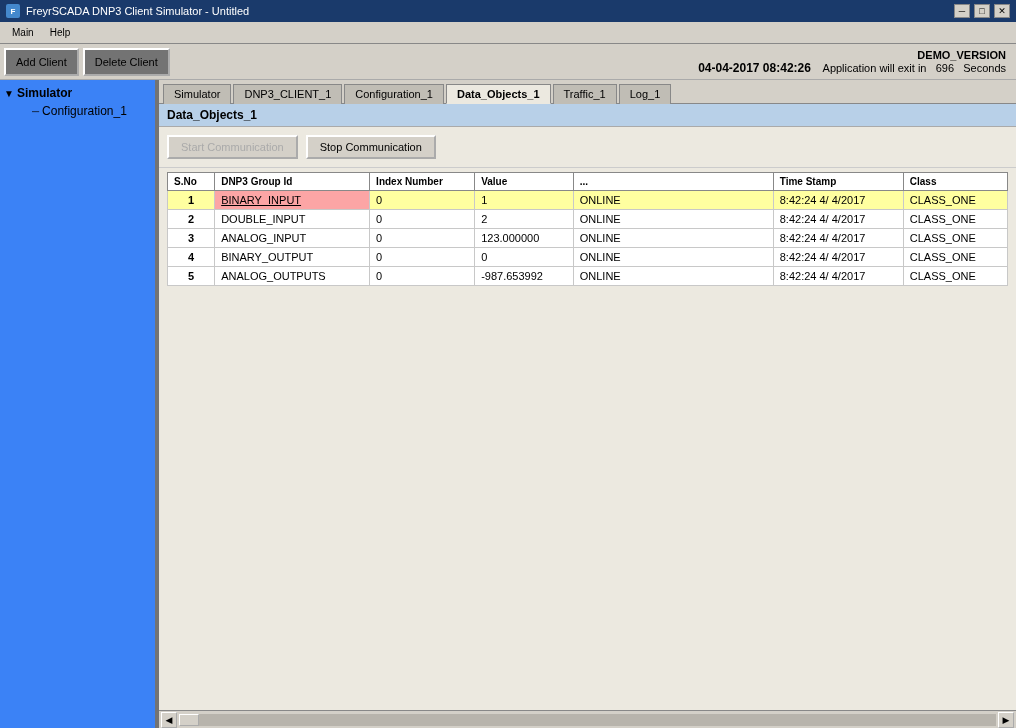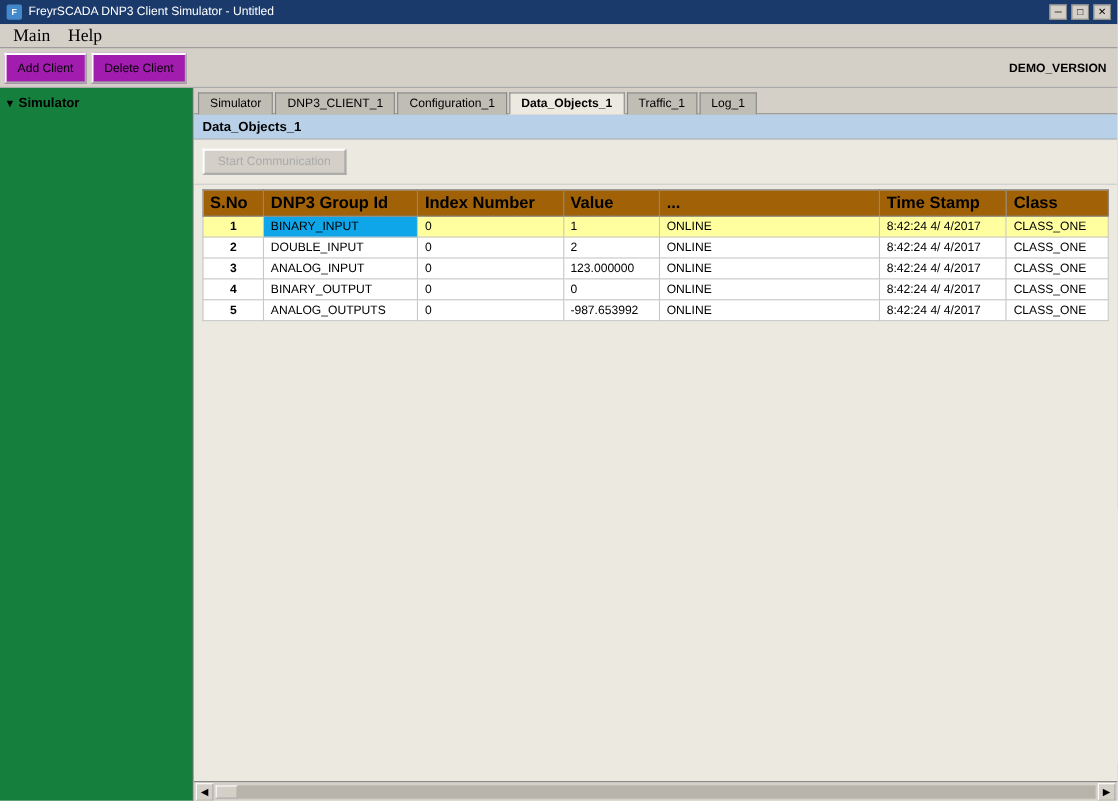--- a/index.html
+++ b/index.html
@@ -7,36 +7,36 @@
 
     
     #titlebar { background: #1a3a6b; color: white; height: 22px; display: flex; align-items: center; justify-content: space-between; padding: 0 6px; }
     #titlebar-left { display: flex; align-items: center; gap: 6px; }
     #titlebar-title { font-size: 11px; }
     #titlebar-controls { display: flex; gap: 4px; }
     .win-btn { width: 16px; height: 14px; background: #d4d0c8; border: 1px solid #888; font-size: 9px; display: flex; align-items: center; justify-content: center; cursor: pointer; color: black; }
 
     
     #menubar { background: #d4d0c8; height: 22px; display: flex; align-items: center; padding: 0 4px; border-bottom: 1px solid #888; }
-    .menu-item { padding: 2px 8px; font-size: 16px; cursor: pointer; font-family: Liberation Serif, serif; }
+    .menu-item { padding: 2px 8px; font-size: 10px; cursor: pointer; }
 
     
     #toolbar { background: #d4d0c8; height: 36px; display: flex; align-items: center; padding: 2px 4px; gap: 4px; border-bottom: 1px solid #aaa; justify-content: space-between; }
     #toolbar-left { display: flex; gap: 4px; align-items: center; }
-    .tool-btn { background: #a21caf; border: 2px outset #fff; padding: 3px 10px; font-size: 11px; cursor: pointer; height: 28px; }
+    .tool-btn { background: #737373; border: 2px outset #fff; padding: 3px 10px; font-size: 11px; cursor: pointer; height: 28px; }
     #toolbar-right { font-size: 11px; color: #000; text-align: right; padding-right: 6px; margin-left: 45px; }
     #demo-version { font-size: 11px; font-weight: bold; }
     #datetime { font-size: 12px; font-weight: bold; }
     #exit-info { font-size: 11px; }
 
     
     #main { display: flex; height: calc(728px - 22px - 22px - 36px); }
 
     
-    #sidebar { width: 176px; background: #15803d; border-right: 1px solid #737373; padding: 4px; overflow-y: auto; flex-shrink: 0; }
+    #sidebar { width: 159px; background: #3b82f6; border-right: 4px solid #737373; padding: 4px; overflow-y: auto; flex-shrink: 0; }
     .tree-root { font-weight: bold; font-size: 12px; cursor: pointer; padding: 2px 0; }
     .tree-node { padding: 2px 0 2px 14px; font-size: 12px; cursor: pointer; }
     .tree-subnode { padding: 2px 0 2px 28px; font-size: 12px; cursor: pointer; }
     .expand-icon { font-size: 10px; margin-right: 3px; }
 
     
     #content { flex: 1; background: #ece9e0; display: flex; flex-direction: column; overflow: hidden; }
 
     
     #tabs { display: flex; background: #d4d0c8; border-bottom: 1px solid #888; padding: 3px 4px 0 4px; gap: 2px; }
@@ -47,21 +47,21 @@
     #panel { flex: 1; padding: 0; display: flex; flex-direction: column; overflow: hidden; }
     #panel-header { background: #b8d0e8; padding: 4px 8px; font-size: 12px; font-weight: bold; border-bottom: 1px solid #aaa; }
     #panel-toolbar { display: flex; align-items: flex-end; gap: 8px; padding: 8px; border-bottom: 1px solid #ccc; background: #ece9e0; }
     .panel-btn { background: #d4d0c8; border: 2px outset #fff; padding: 4px 12px; font-size: 11px; cursor: pointer; min-width: 100px; }
     .panel-btn.disabled { color: #aaa; }
 
     
     #table-container { flex: 1; overflow: auto; padding: 0 8px 8px 8px; }
     table { width: 100%; border-collapse: collapse; font-size: 11px; margin-top: 4px; }
     thead tr { background: #d4d0c8; }
-    th { border: 1px solid #888; padding: 3px 6px; text-align: left; font-weight: bold; font-size: 15px; background: #a16207; }
+    th { border: 1px solid #888; padding: 3px 6px; text-align: left; font-weight: bold; font-size: 10px; background: #ffffff; }
     td { border: 1px solid #c8c8c8; padding: 3px 6px; }
     tr.row-highlight { background: #ffffa0; }
     tr:not(.row-highlight) td { background: white; }
     tr.row-highlight td { background: #ffffa0; }
 
     
     #hscroll { height: 18px; background: #d4d0c8; border-top: 1px solid #888; display: flex; align-items: center; padding: 0 2px; }
     .scroll-arrow { width: 16px; height: 16px; background: #d4d0c8; border: 1px outset #fff; display: flex; align-items: center; justify-content: center; font-size: 9px; cursor: pointer; }
     .scroll-track { flex: 1; height: 12px; background: #b8b4ac; margin: 0 2px; }
     .scroll-thumb { width: 20px; height: 12px; background: #d4d0c8; border: 1px outset #fff; }
@@ -91,65 +91,80 @@
 
 <div id="toolbar">
   <div id="toolbar-left">
     <button class="tool-btn">Add Client</button>
     <button class="tool-btn">Delete Client</button>
   </div>
   <div id="toolbar-right">
     <div>
       <span id="demo-version">DEMO_VERSION</span>
     </div>
+    <div>
+      <span id="datetime">04-04-2017 08:42:26</span>
+      &nbsp;&nbsp;
+      <span id="exit-info">
+        <span>Application will exit in</span>
+        &nbsp;
+        <span>696</span>
+        &nbsp;
+        <span>Seconds</span>
+      </span>
+    </div>
   </div>
 </div>
 
 <div id="main">
 
   <div id="sidebar">
     <div class="tree-root">
       <span class="expand-icon">▼</span><span>Simulator</span>
+    </div>
+    <div class="tree-subnode">
+      <span class="expand-icon">─</span><span>Configuration_1</span>
     </div>
   </div>
 
   <div id="content">
 
     <div id="tabs">
       <div class="tab">Simulator</div>
       <div class="tab">DNP3_CLIENT_1</div>
       <div class="tab">Configuration_1</div>
       <div class="tab active">Data_Objects_1</div>
       <div class="tab">Traffic_1</div>
       <div class="tab">Log_1</div>
     </div>
 
     <div id="panel">
       <div id="panel-header">Data_Objects_1</div>
       <div id="panel-toolbar">
         <button class="panel-btn disabled">Start Communication</button>
+        <button class="panel-btn">Stop Communication</button>
       </div>
 
       <div id="table-container">
         <table>
           <thead>
             <tr>
               <th>S.No</th>
               <th>DNP3 Group Id</th>
               <th>Index Number</th>
               <th>Value</th>
               <th style="width:200px;">...</th>
               <th>Time Stamp</th>
               <th>Class</th>
             </tr>
           </thead>
           <tbody id="table-body">
           <tr class="row-highlight">
                 <td style="text-align: center; font-weight: bold; background: rgb(255, 255, 160);">1</td>
-                <td style="background: #0ea5e9;">BINARY_INPUT</td>
+                <td style="background: #fca5a5; text-decoration: underline;">BINARY_INPUT</td>
                 <td style="background: rgb(255, 255, 160);">0</td>
                 <td style="background: rgb(255, 255, 160);">1</td>
                 <td style="background: rgb(255, 255, 160);">ONLINE</td>
                 <td style="background: rgb(255, 255, 160);">8:42:24  4/ 4/2017</td>
                 <td style="background: rgb(255, 255, 160);">CLASS_ONE</td>
               </tr>
               <tr>
                 <td style="text-align: center; font-weight: bold;">2</td>
                 <td>DOUBLE_INPUT</td>
                 <td>0</td>

